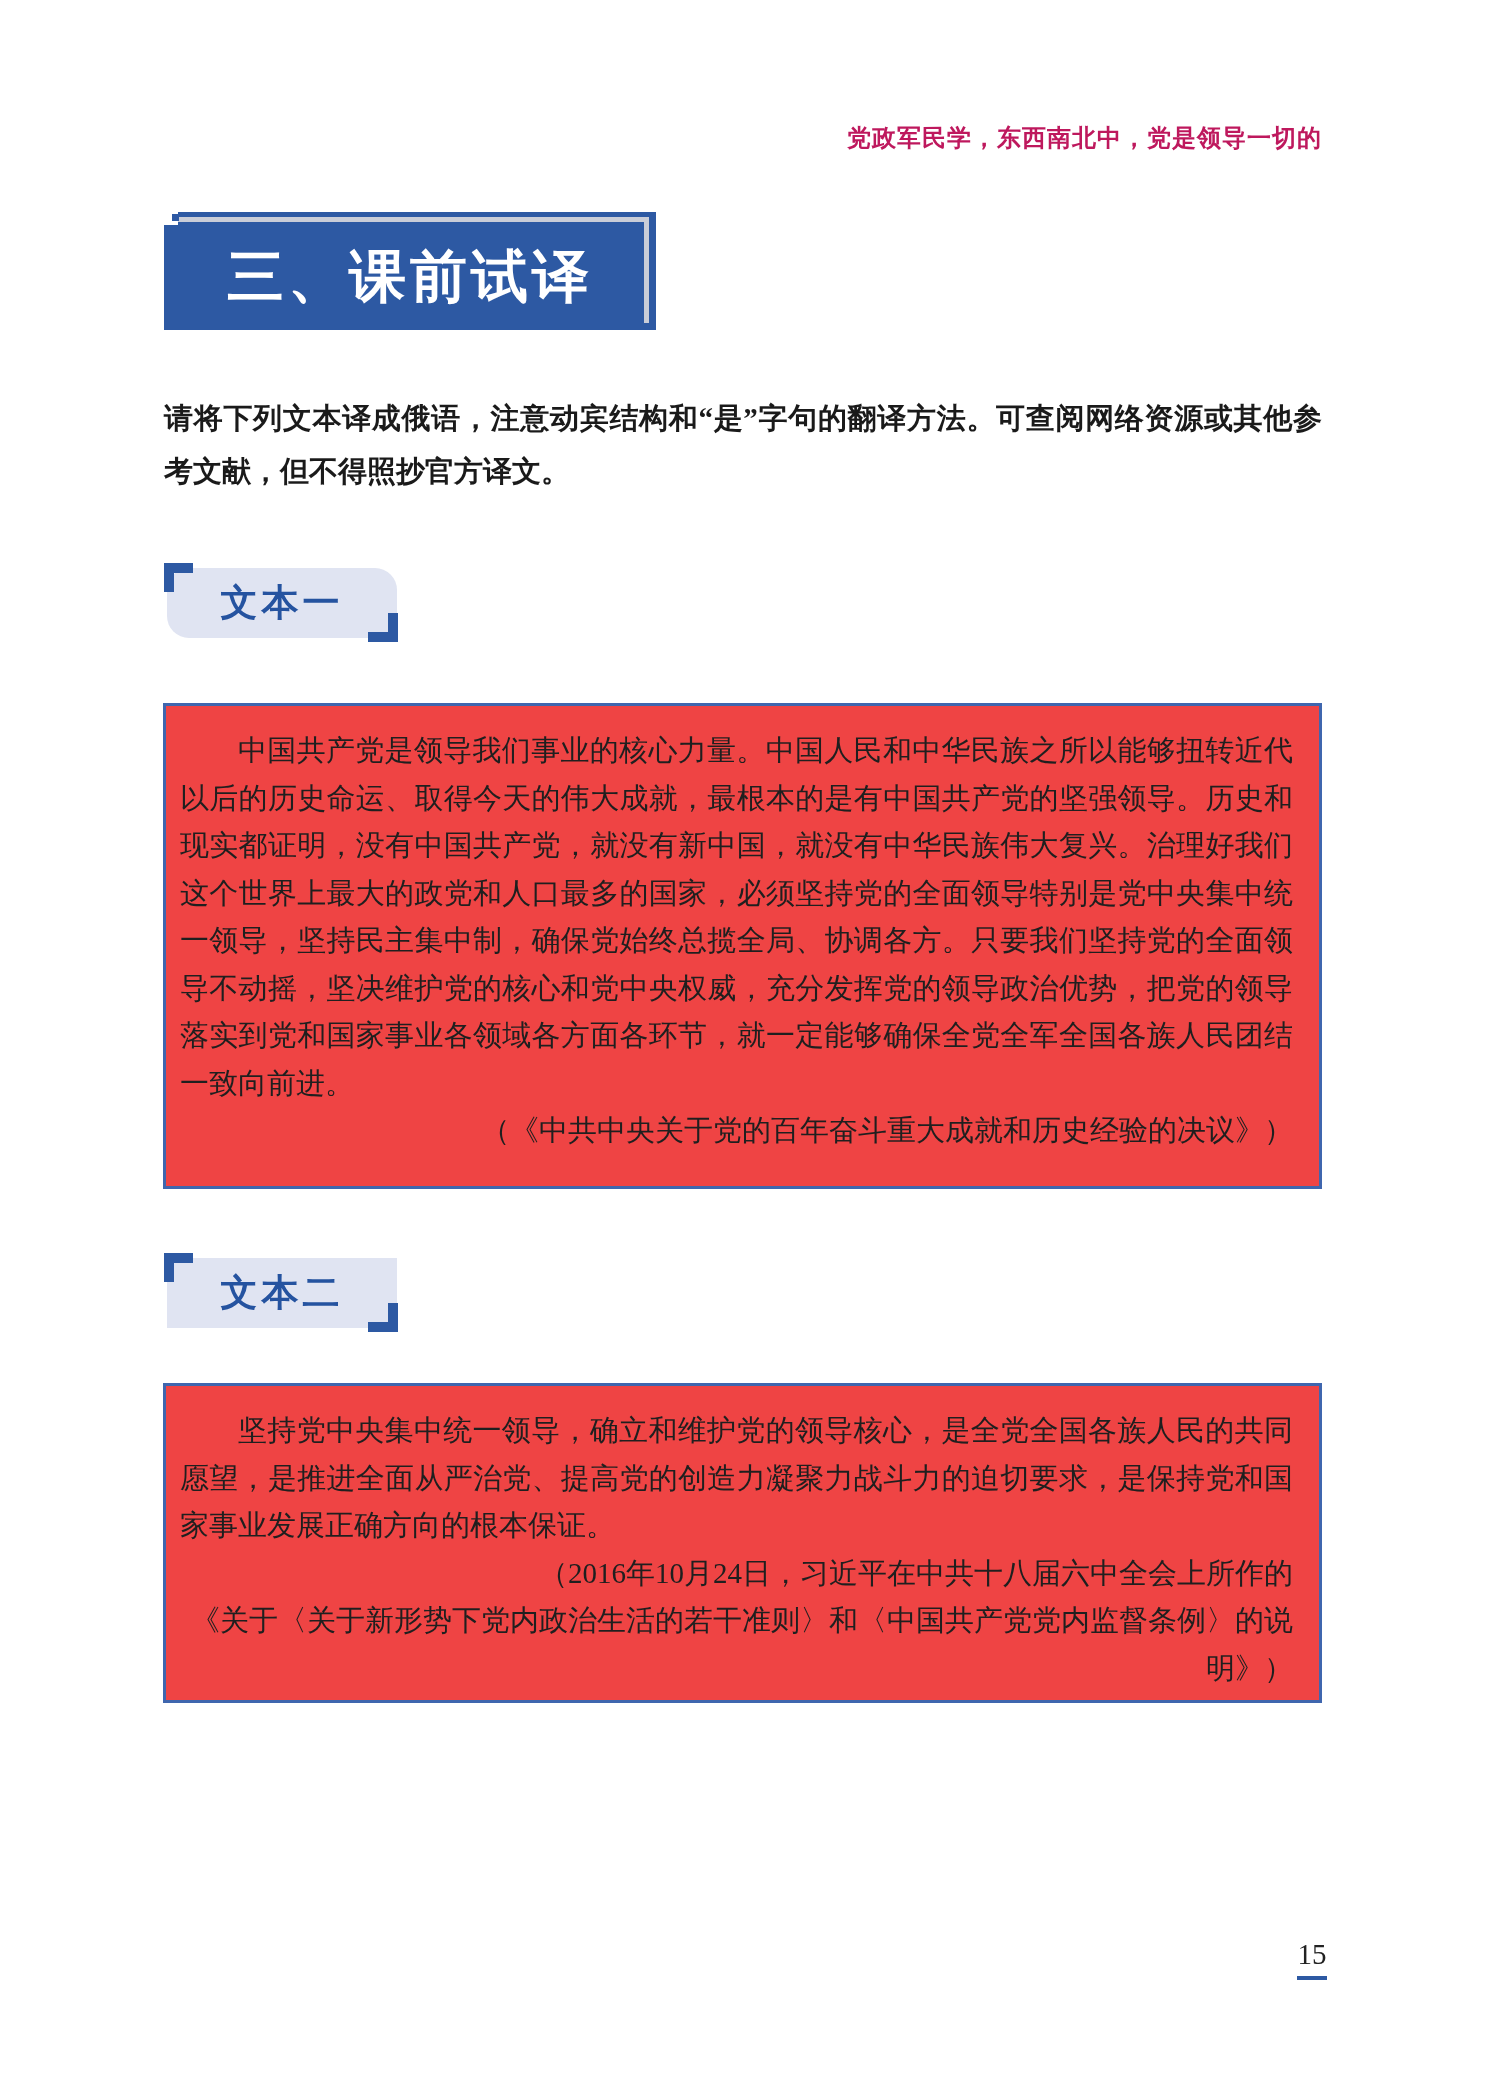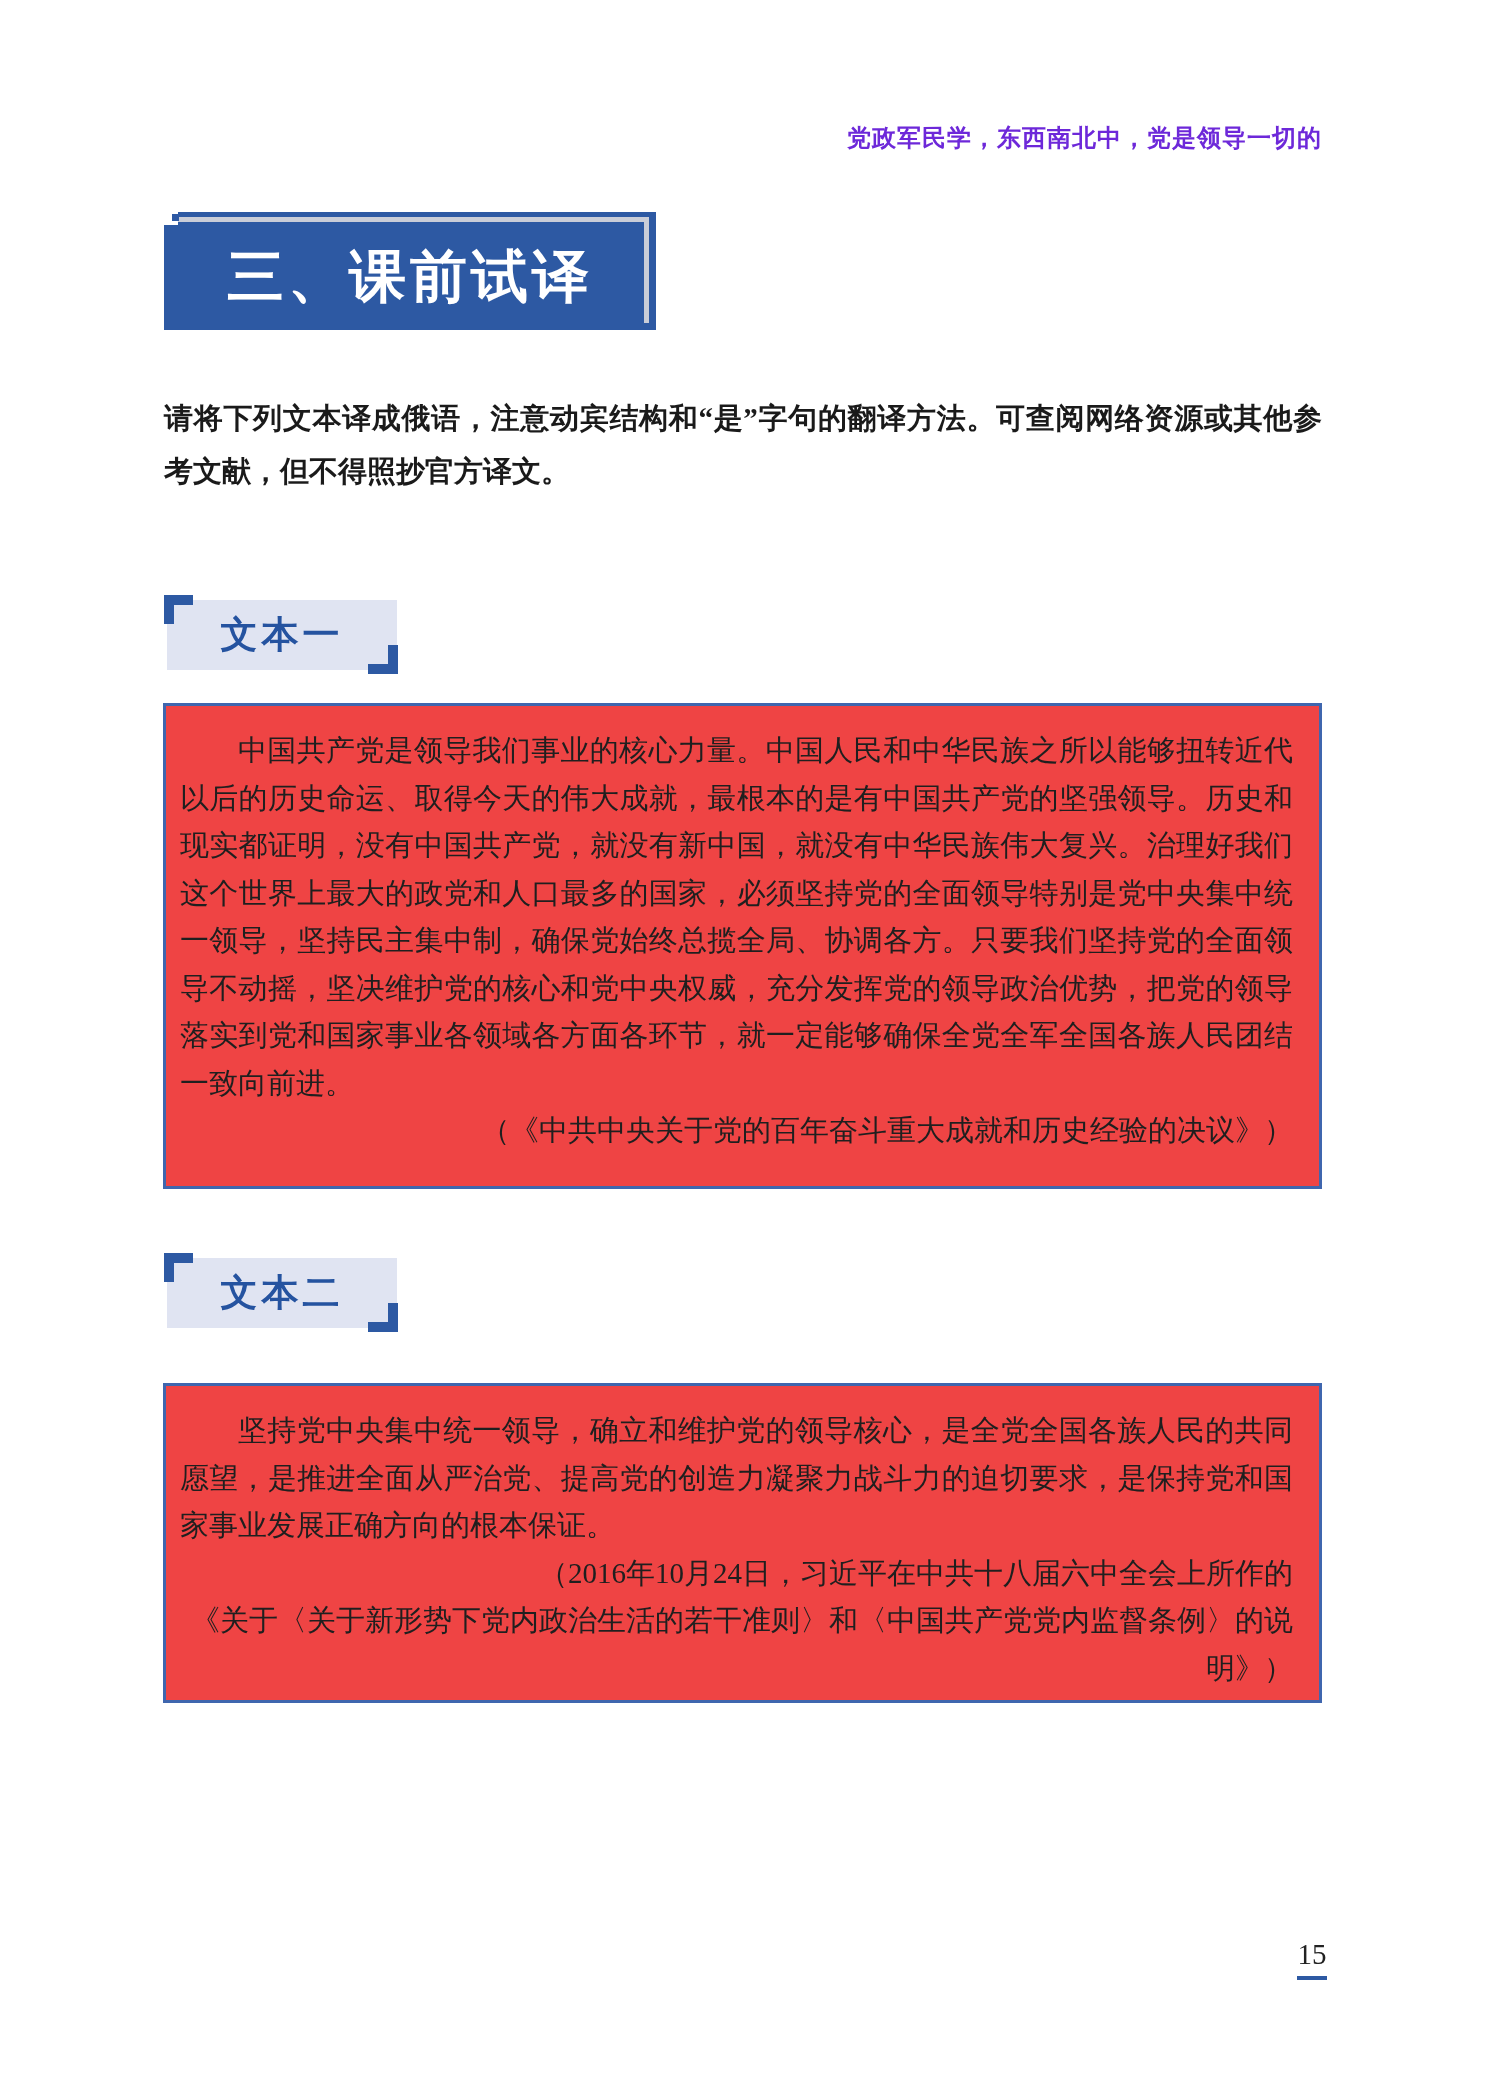--- a/index.html
+++ b/index.html
@@ -8,21 +8,21 @@
     width:1491px; height:2087px;
     background:#ffffff;
     font-family:"Liberation Serif", serif;
     overflow:hidden;
   }
 
   
   .motto {
     position:absolute;
     top:122px; right:169px;
-    color:#6d28d9;
+    color:#be185d;
     font-size:24px;
     font-weight:700;
     letter-spacing:1px;
     font-family:"Liberation Sans", sans-serif;
   }
 
   
   .banner {
     position:absolute;
     left:164px; top:212px;
@@ -90,21 +90,21 @@
     width:19px; height:19px;
     border-left:10px solid #2d59a3;
     border-top:10px solid #2d59a3;
   }
   .corner-br {
     position:absolute; right:-1px; bottom:-4px;
     width:20px; height:19px;
     border-right:10px solid #2d59a3;
     border-bottom:10px solid #2d59a3;
   }
-  .label-one { top:600px; }
+  .label-one { top:568px;border-radius:22px; }
   .label-two { top:1258px; }
 
   
   .text-box {
     position:absolute;
     left:163px;
     width:1159px;
     box-sizing:border-box;
     background:#ef4444;
     border:3px solid #3f66ae;

